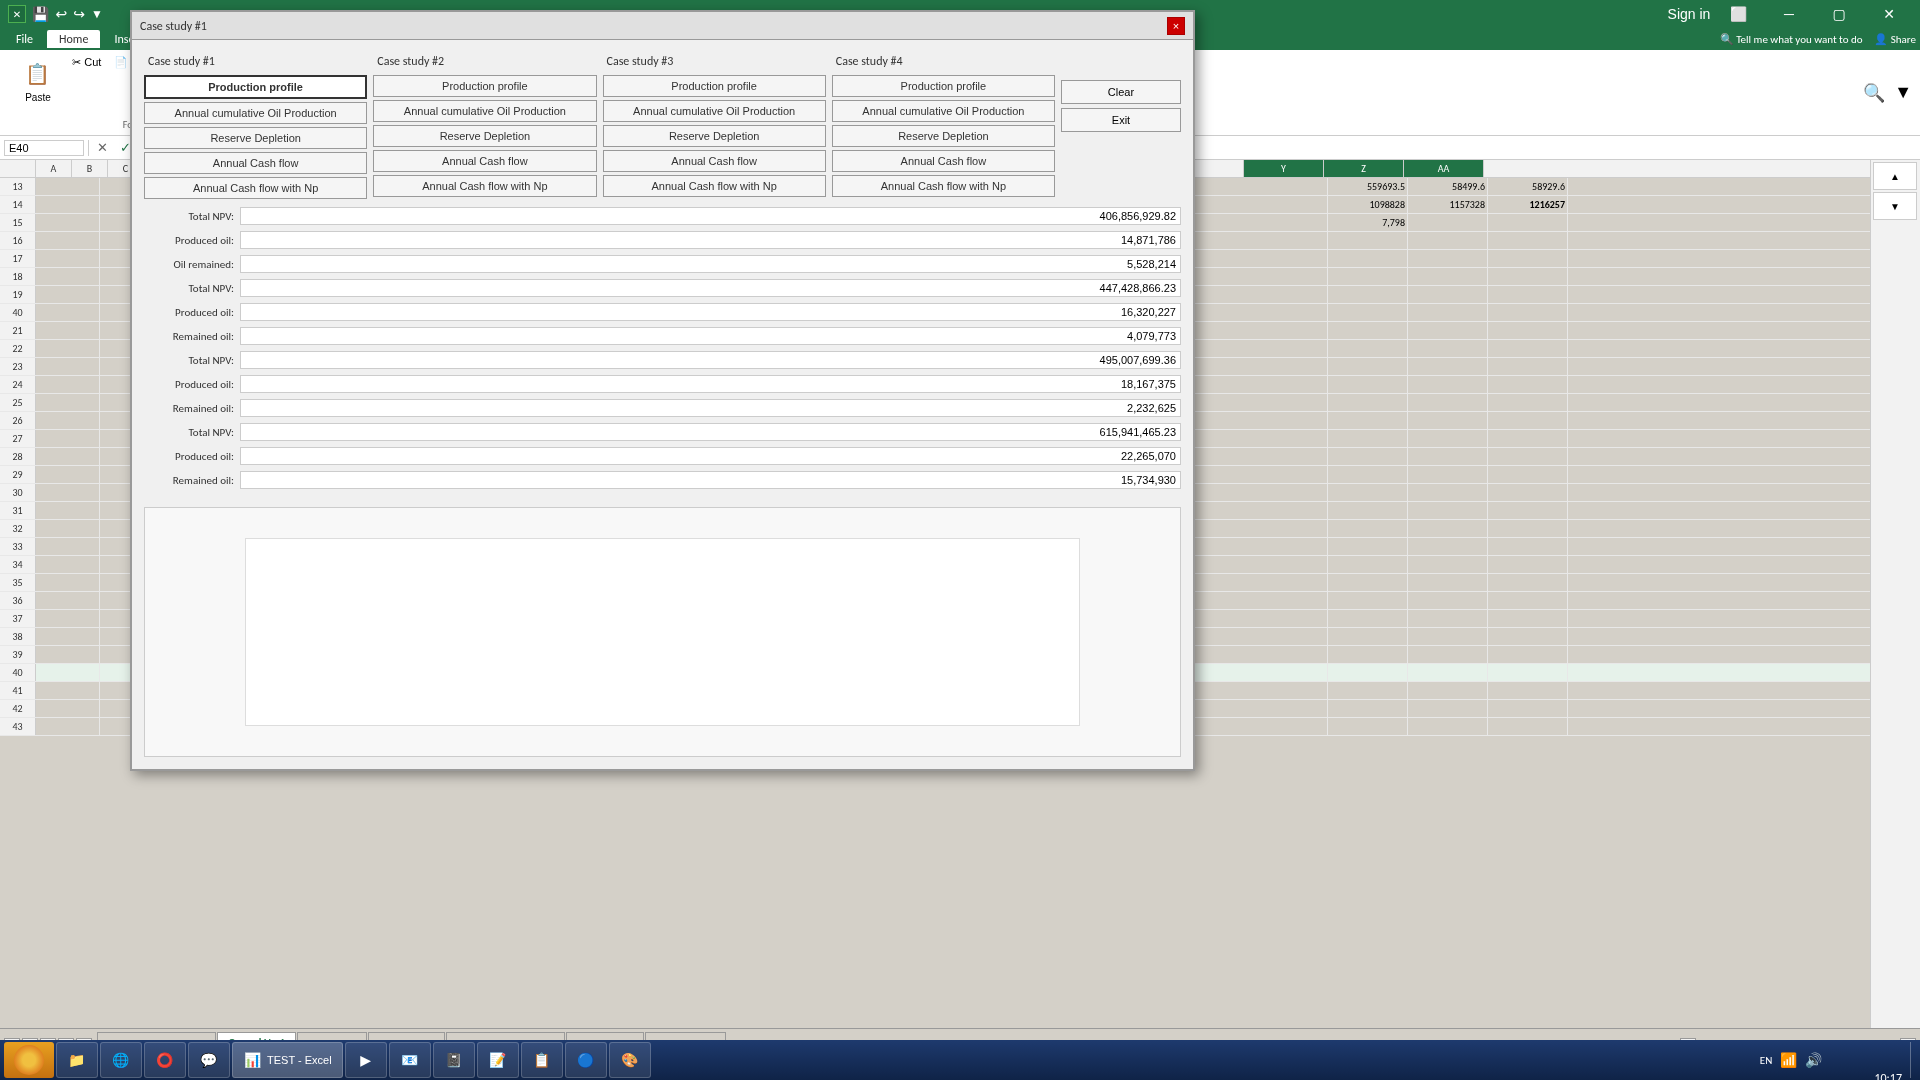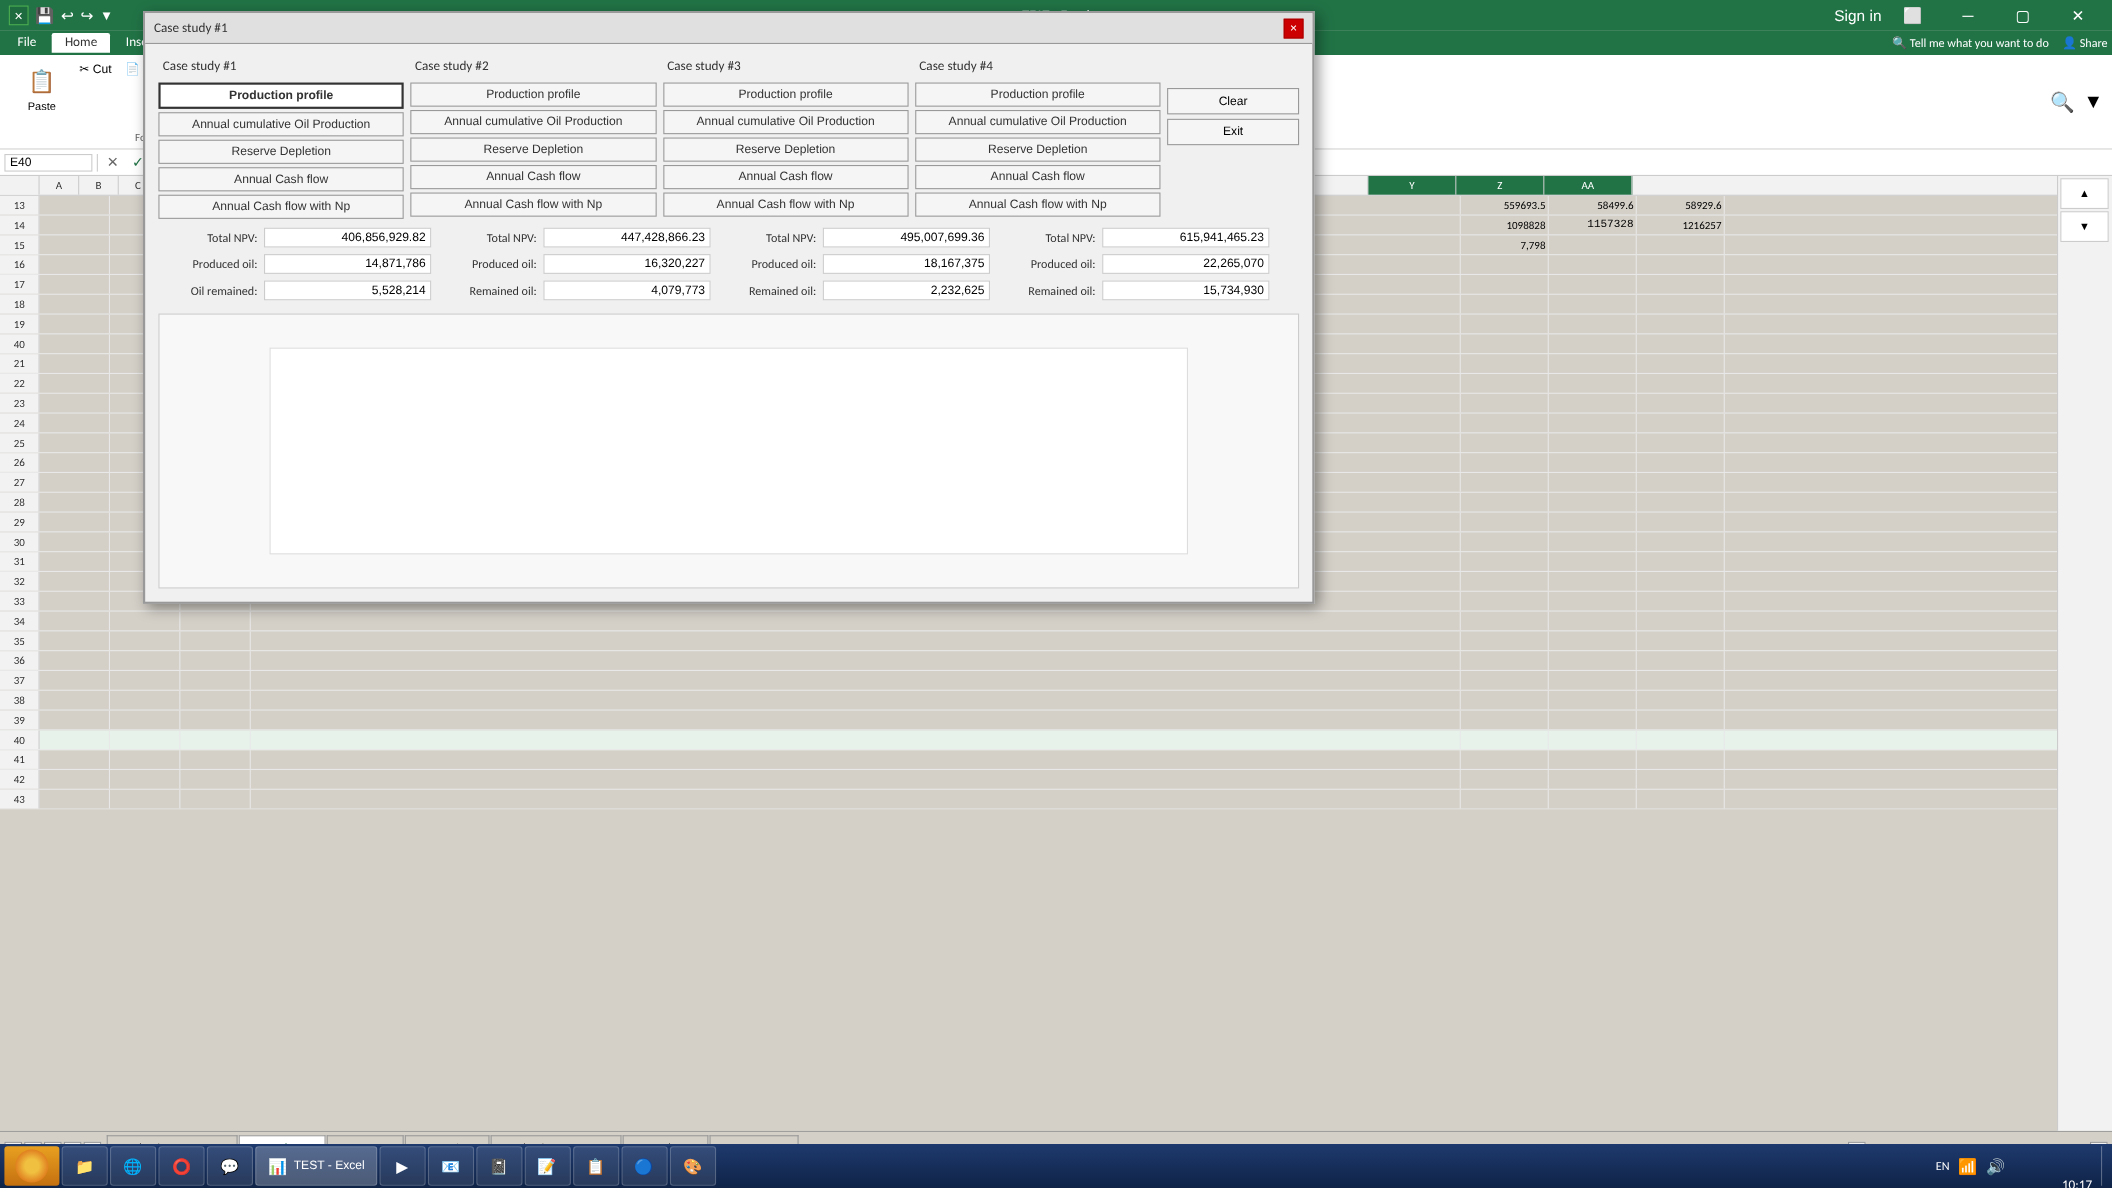--- a/index.html
+++ b/index.html
@@ -641,22 +641,22 @@
         <div class="grid-cell num" style="width:80px;">58499.6</div>
         <div class="grid-cell num" style="width:80px;">58929.6</div>
       </div>
       <div class="grid-row">
         <div class="grid-cell-row">14</div>
         <div class="grid-cell" style="width:36px;"></div>
         <div class="grid-cell" style="width:36px;"></div>
         <div class="grid-cell" style="width:36px;"></div>
         <div class="grid-cell" style="width:1100px;"></div>
         <div class="grid-cell num" style="width:80px;">1098828</div>
-        <div class="grid-cell num" style="width:80px;font-family:Liberation Mono, monospace;">1157328</div>
-        <div class="grid-cell num" style="width:80px;">1216257</div>
+        <div class="grid-cell num" style="width:80px;">1157328</div>
+        <div class="grid-cell num" style="width:80px;font-weight:bold;">1216257</div>
       </div>
       <div class="grid-row">
         <div class="grid-cell-row">15</div>
         <div class="grid-cell" style="width:36px;"></div>
         <div class="grid-cell" style="width:36px;"></div>
         <div class="grid-cell" style="width:36px;"></div>
         <div class="grid-cell" style="width:1100px;"></div>
         <div class="grid-cell num" style="width:80px;">7,798</div>
         <div class="grid-cell" style="width:80px;"></div>
         <div class="grid-cell" style="width:80px;"></div>
@@ -999,21 +999,21 @@
           <button class="case-btn">Annual Cash flow</button>
           <button class="case-btn">Annual Cash flow with Np</button>
         </div>
 
         <div class="action-column">
           <button class="action-btn">Clear</button>
           <button class="action-btn">Exit</button>
         </div>
       </div>
 
-      <div style="display:flex;gap:6px;">
+      <div style="display:flex;gap:6px;flex-direction:column;">
 
         <div style="flex:1;">
           <div class="stat-item">
             <span class="stat-label">Total NPV:</span>
             <input class="stat-input" value="406,856,929.82" style="">
           </div>
           <div class="stat-item" style="margin-top:6px;">
             <span class="stat-label">Produced oil:</span>
             <input class="stat-input" value="14,871,786" style="">
           </div>

